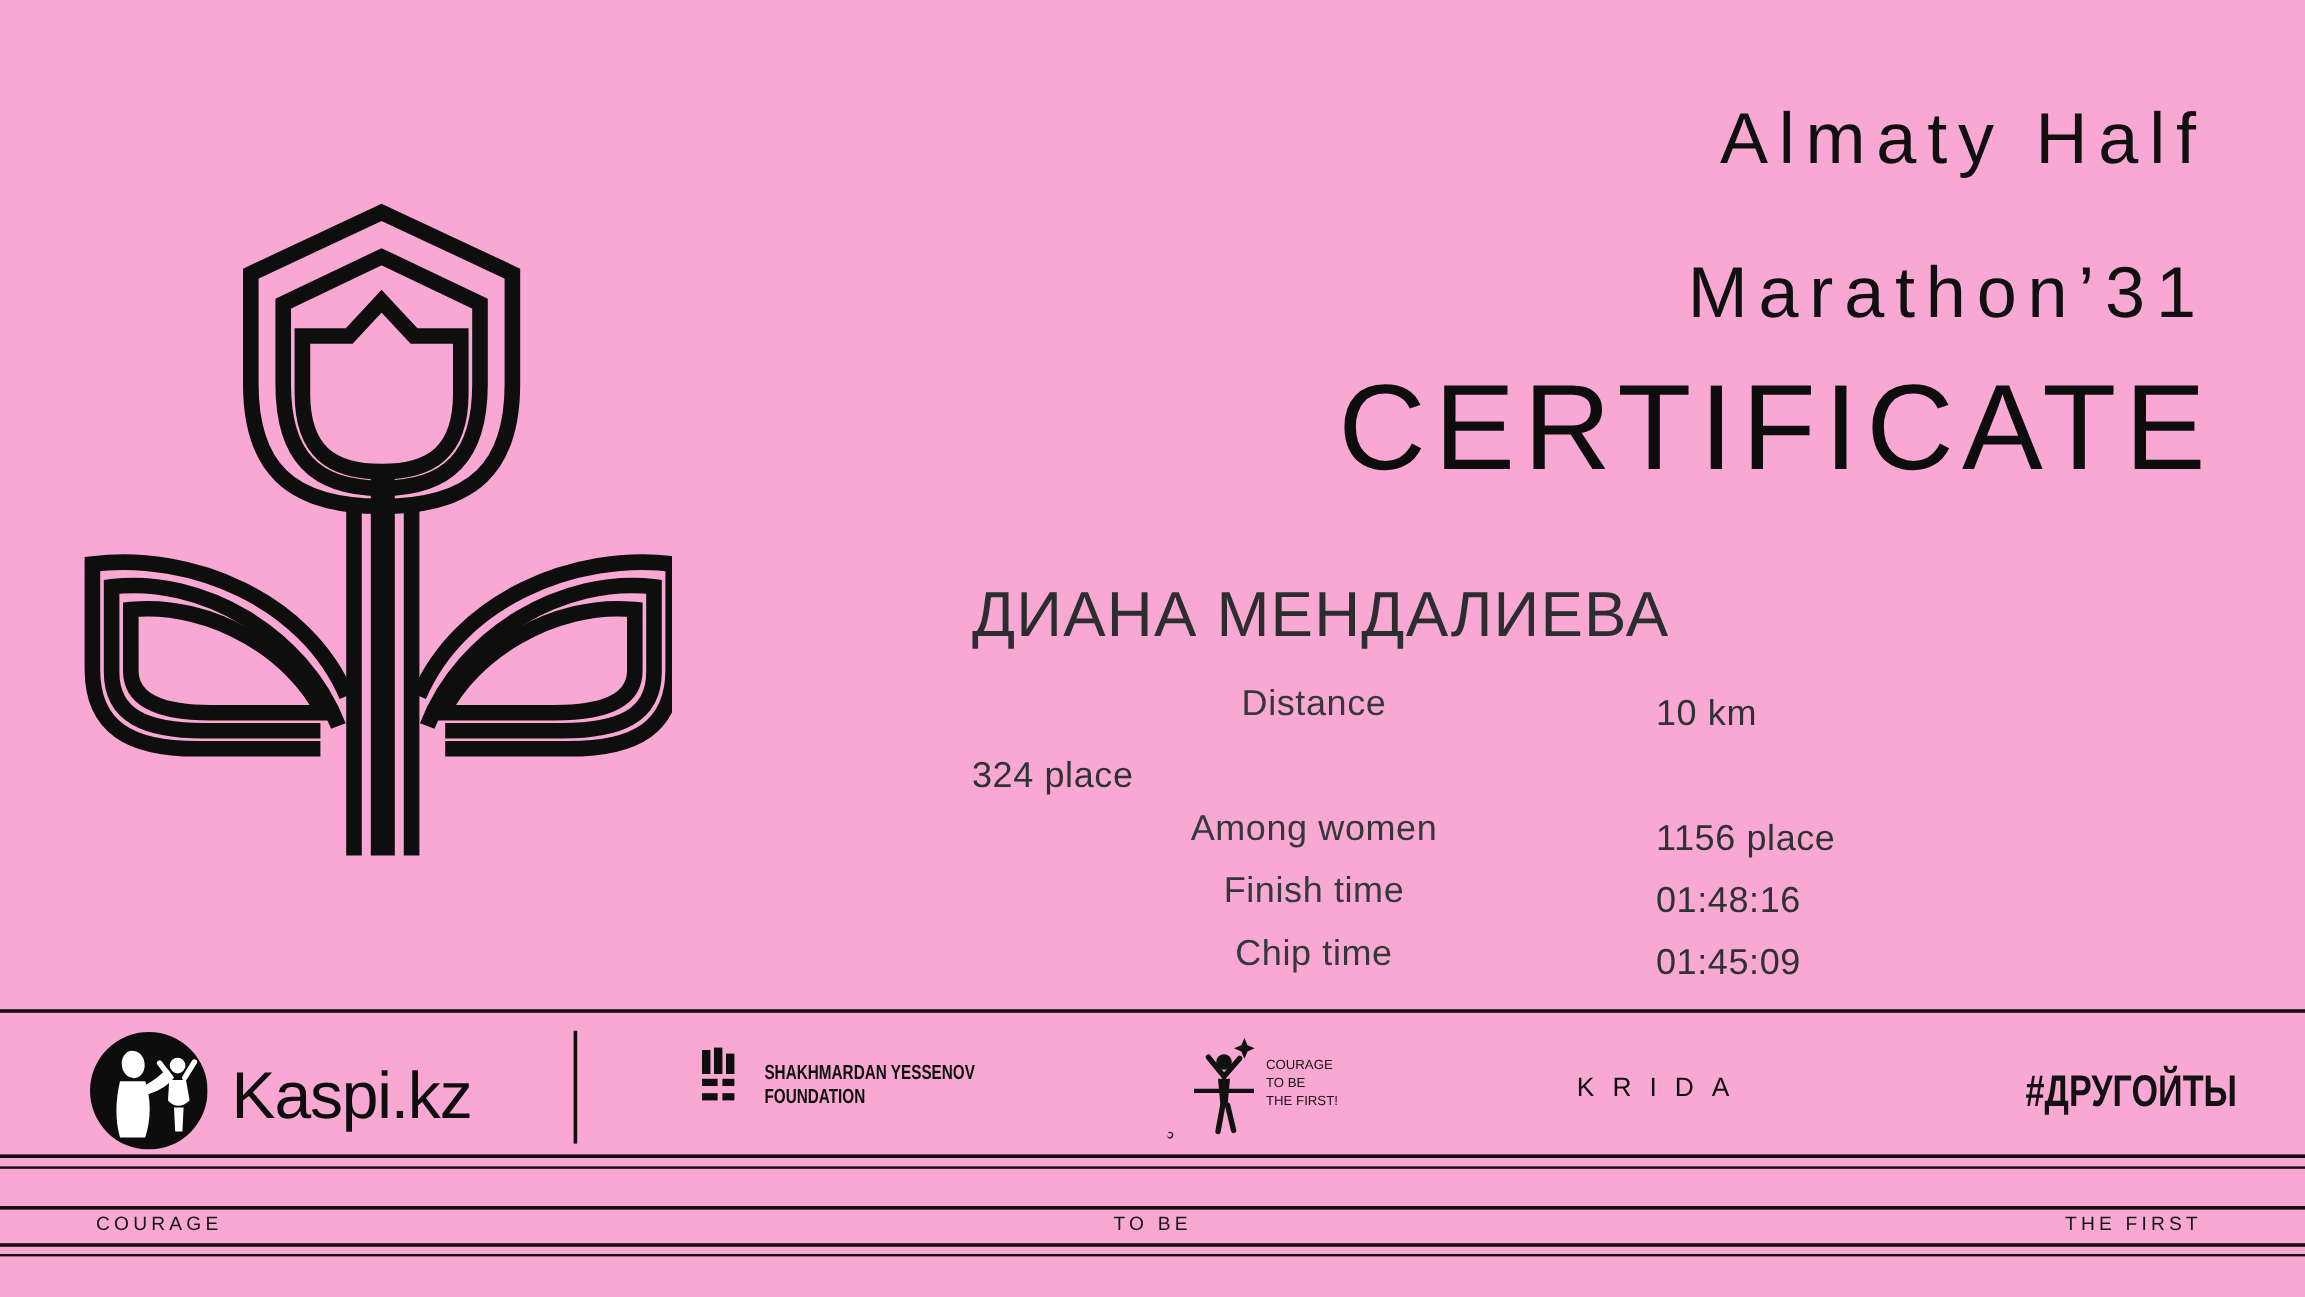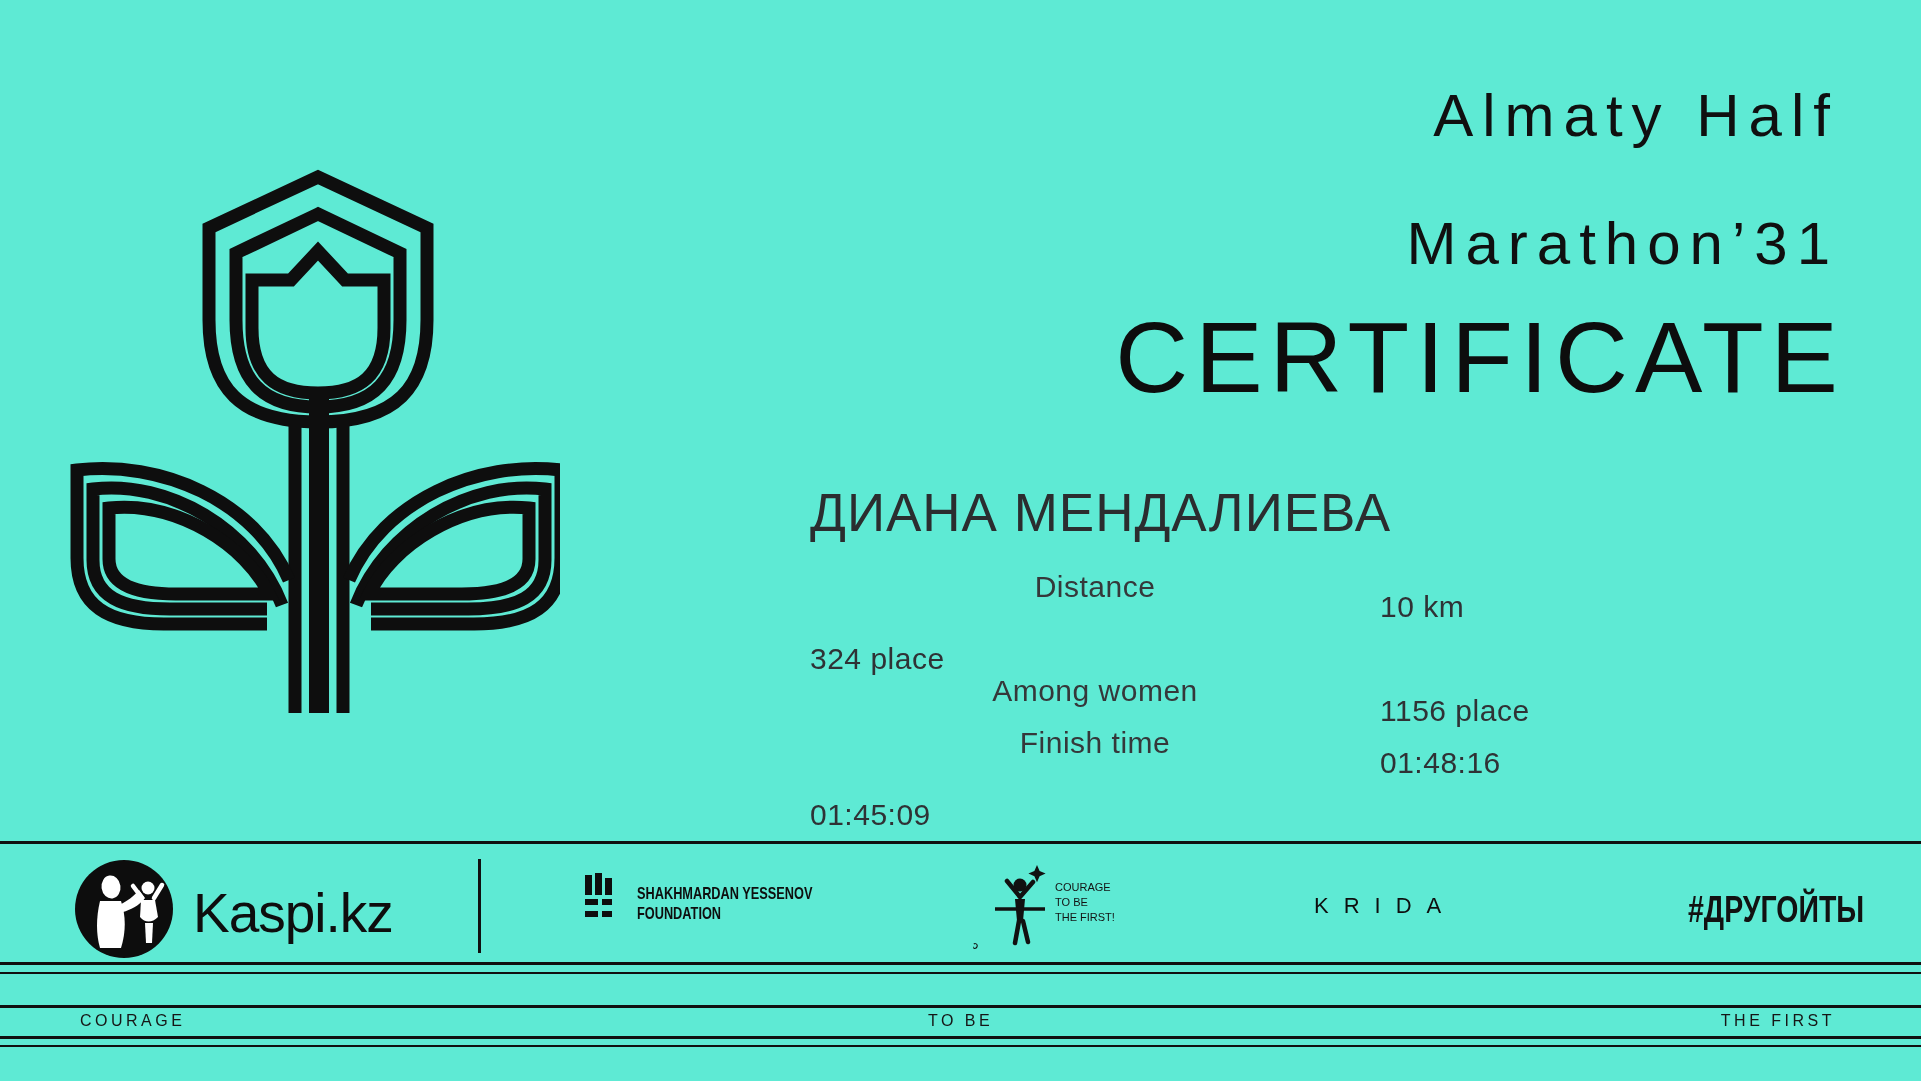--- a/index.html
+++ b/index.html
@@ -1,33 +1,33 @@
 <!DOCTYPE html>
 <html><head>
 <meta charset="utf-8">
 <style>
   html,body{margin:0;padding:0;background:#d6fe00;}
-  .page{position:relative;width:1921px;height:1081px;background:#5eead4;overflow:hidden;
+  .page{position:relative;width:1921px;height:1081px;background:#f9a8d4;overflow:hidden;
         font-family:"Liberation Sans","DejaVu Sans",sans-serif;color:#111;}
 
   
   .event-title{position:absolute;top:84px;right:82px;text-align:right;
     font-size:60px;line-height:64px;font-weight:500;letter-spacing:9px;color:#101010;white-space:pre-line;}
   .cert-title{position:absolute;top:307px;right:76px;font-size:101px;line-height:1;
     font-weight:500;letter-spacing:7px;color:#0d0d0d;}
 
   
   .participant-name{position:absolute;left:810px;top:486px;font-size:53px;line-height:1;
     font-weight:400;letter-spacing:1px;color:#2b2d2f;}
 
   
   .stats{position:absolute;left:810px;top:570px;width:760px;}
   .stat-row{display:flex;height:52px;font-size:30px;line-height:34px;letter-spacing:.5px;}
   .stat-label{width:570px;color:#35383a;text-align:center;}
-  .stat-value{color:#2f3235;margin-top:20px;}
+  .stat-value{color:#2f3235;margin-top:8px;}
 
   
   .hline{position:absolute;left:0;width:1921px;background:#101010;}
 
   
   .kaspi-logo{position:absolute;left:75px;top:860px;}
   .kaspi-word{position:absolute;left:193px;top:880px;font-size:55px;line-height:1.2;
     font-weight:400;letter-spacing:-1px;color:#0e0e0e;}
   .footer-divider{position:absolute;left:478px;top:859px;width:3px;height:94px;background:#101010;}
 
@@ -86,20 +86,21 @@
     </div>
     <div class="stat-row">
       <div class="stat-label">Among women</div>
       <div class="stat-value">1156 place</div>
     </div>
     <div class="stat-row">
       <div class="stat-label">Finish time</div>
       <div class="stat-value">01:48:16</div>
     </div>
     <div class="stat-row">
+      <div class="stat-label">Chip time</div>
       <div class="stat-value">01:45:09</div>
     </div>
   </div>
 
   <div class="hline" style="top:841px;height:3px"></div>
 
   <svg class="kaspi-logo" width="98" height="98" viewBox="0 0 98 98">
     <circle cx="49" cy="49" r="49" fill="#0d0d0d"></circle>
     <ellipse cx="36" cy="27" rx="9.5" ry="11.5" fill="#ffffff" transform="rotate(-8 36 27)"></ellipse>
     <path fill="#ffffff" d="M 25,41 C 21,58 21,74 25,88 L 46,88 C 51,72 51,56 46,41 Z"></path>

